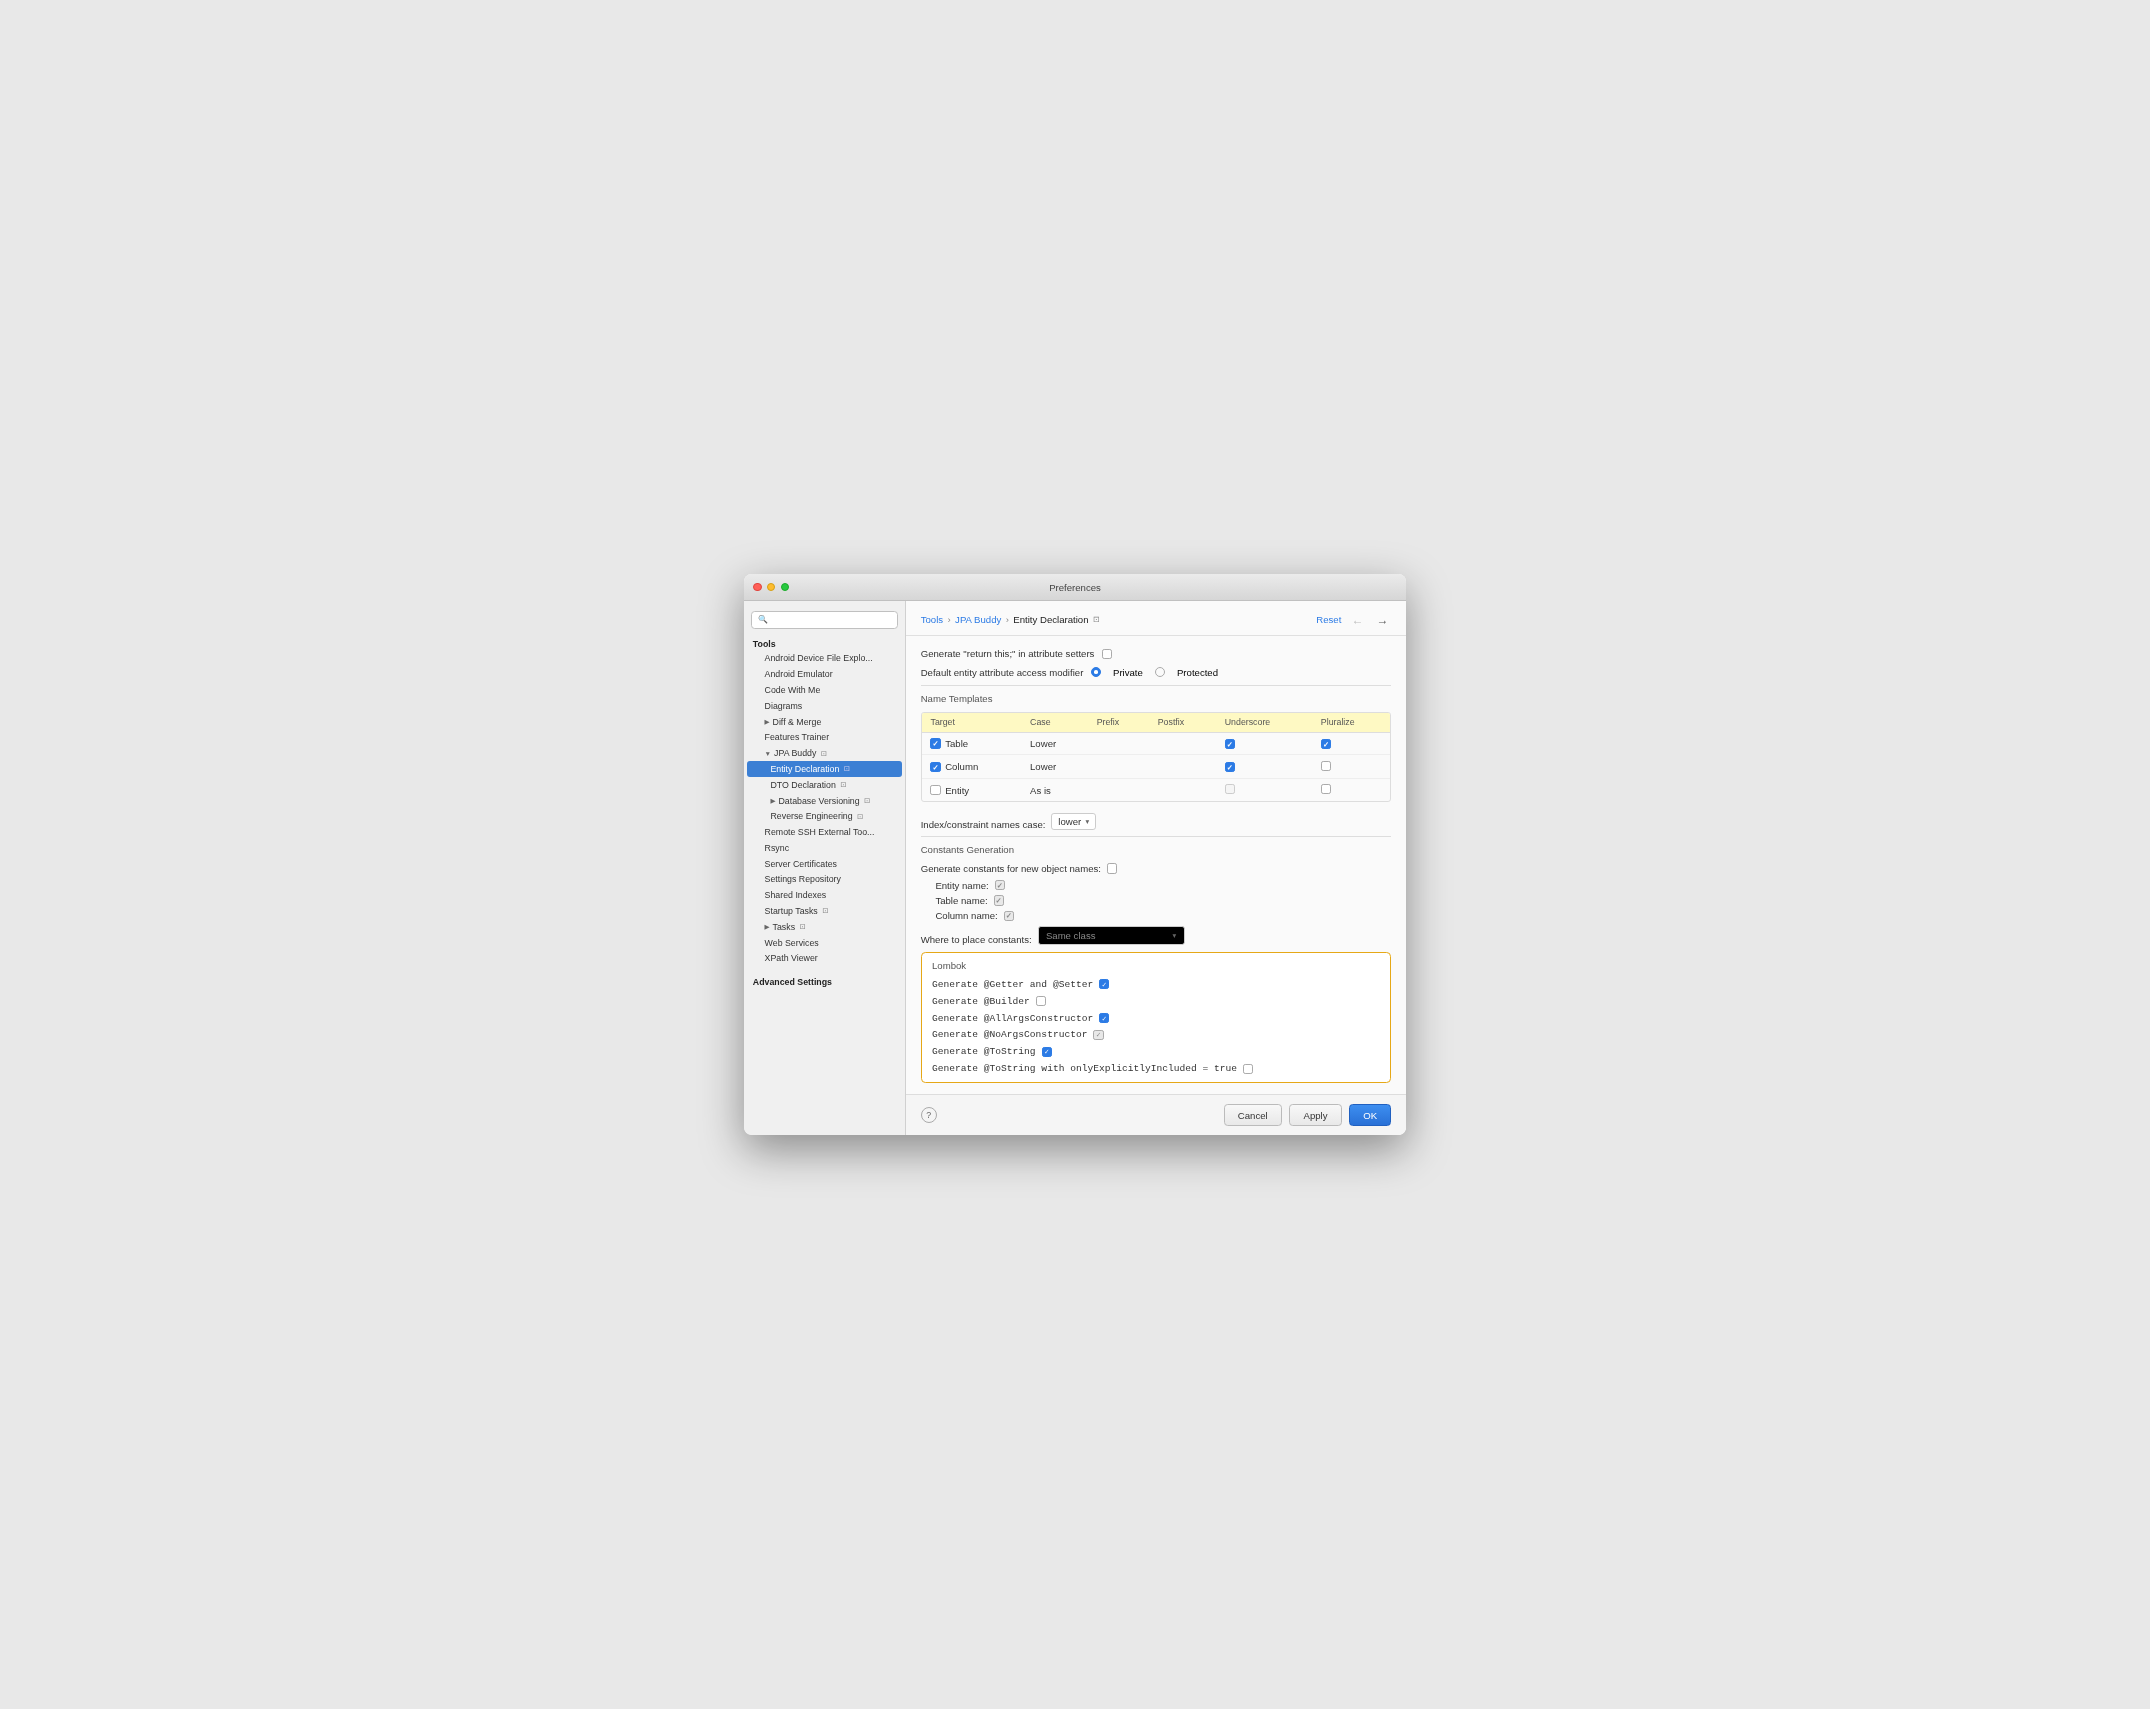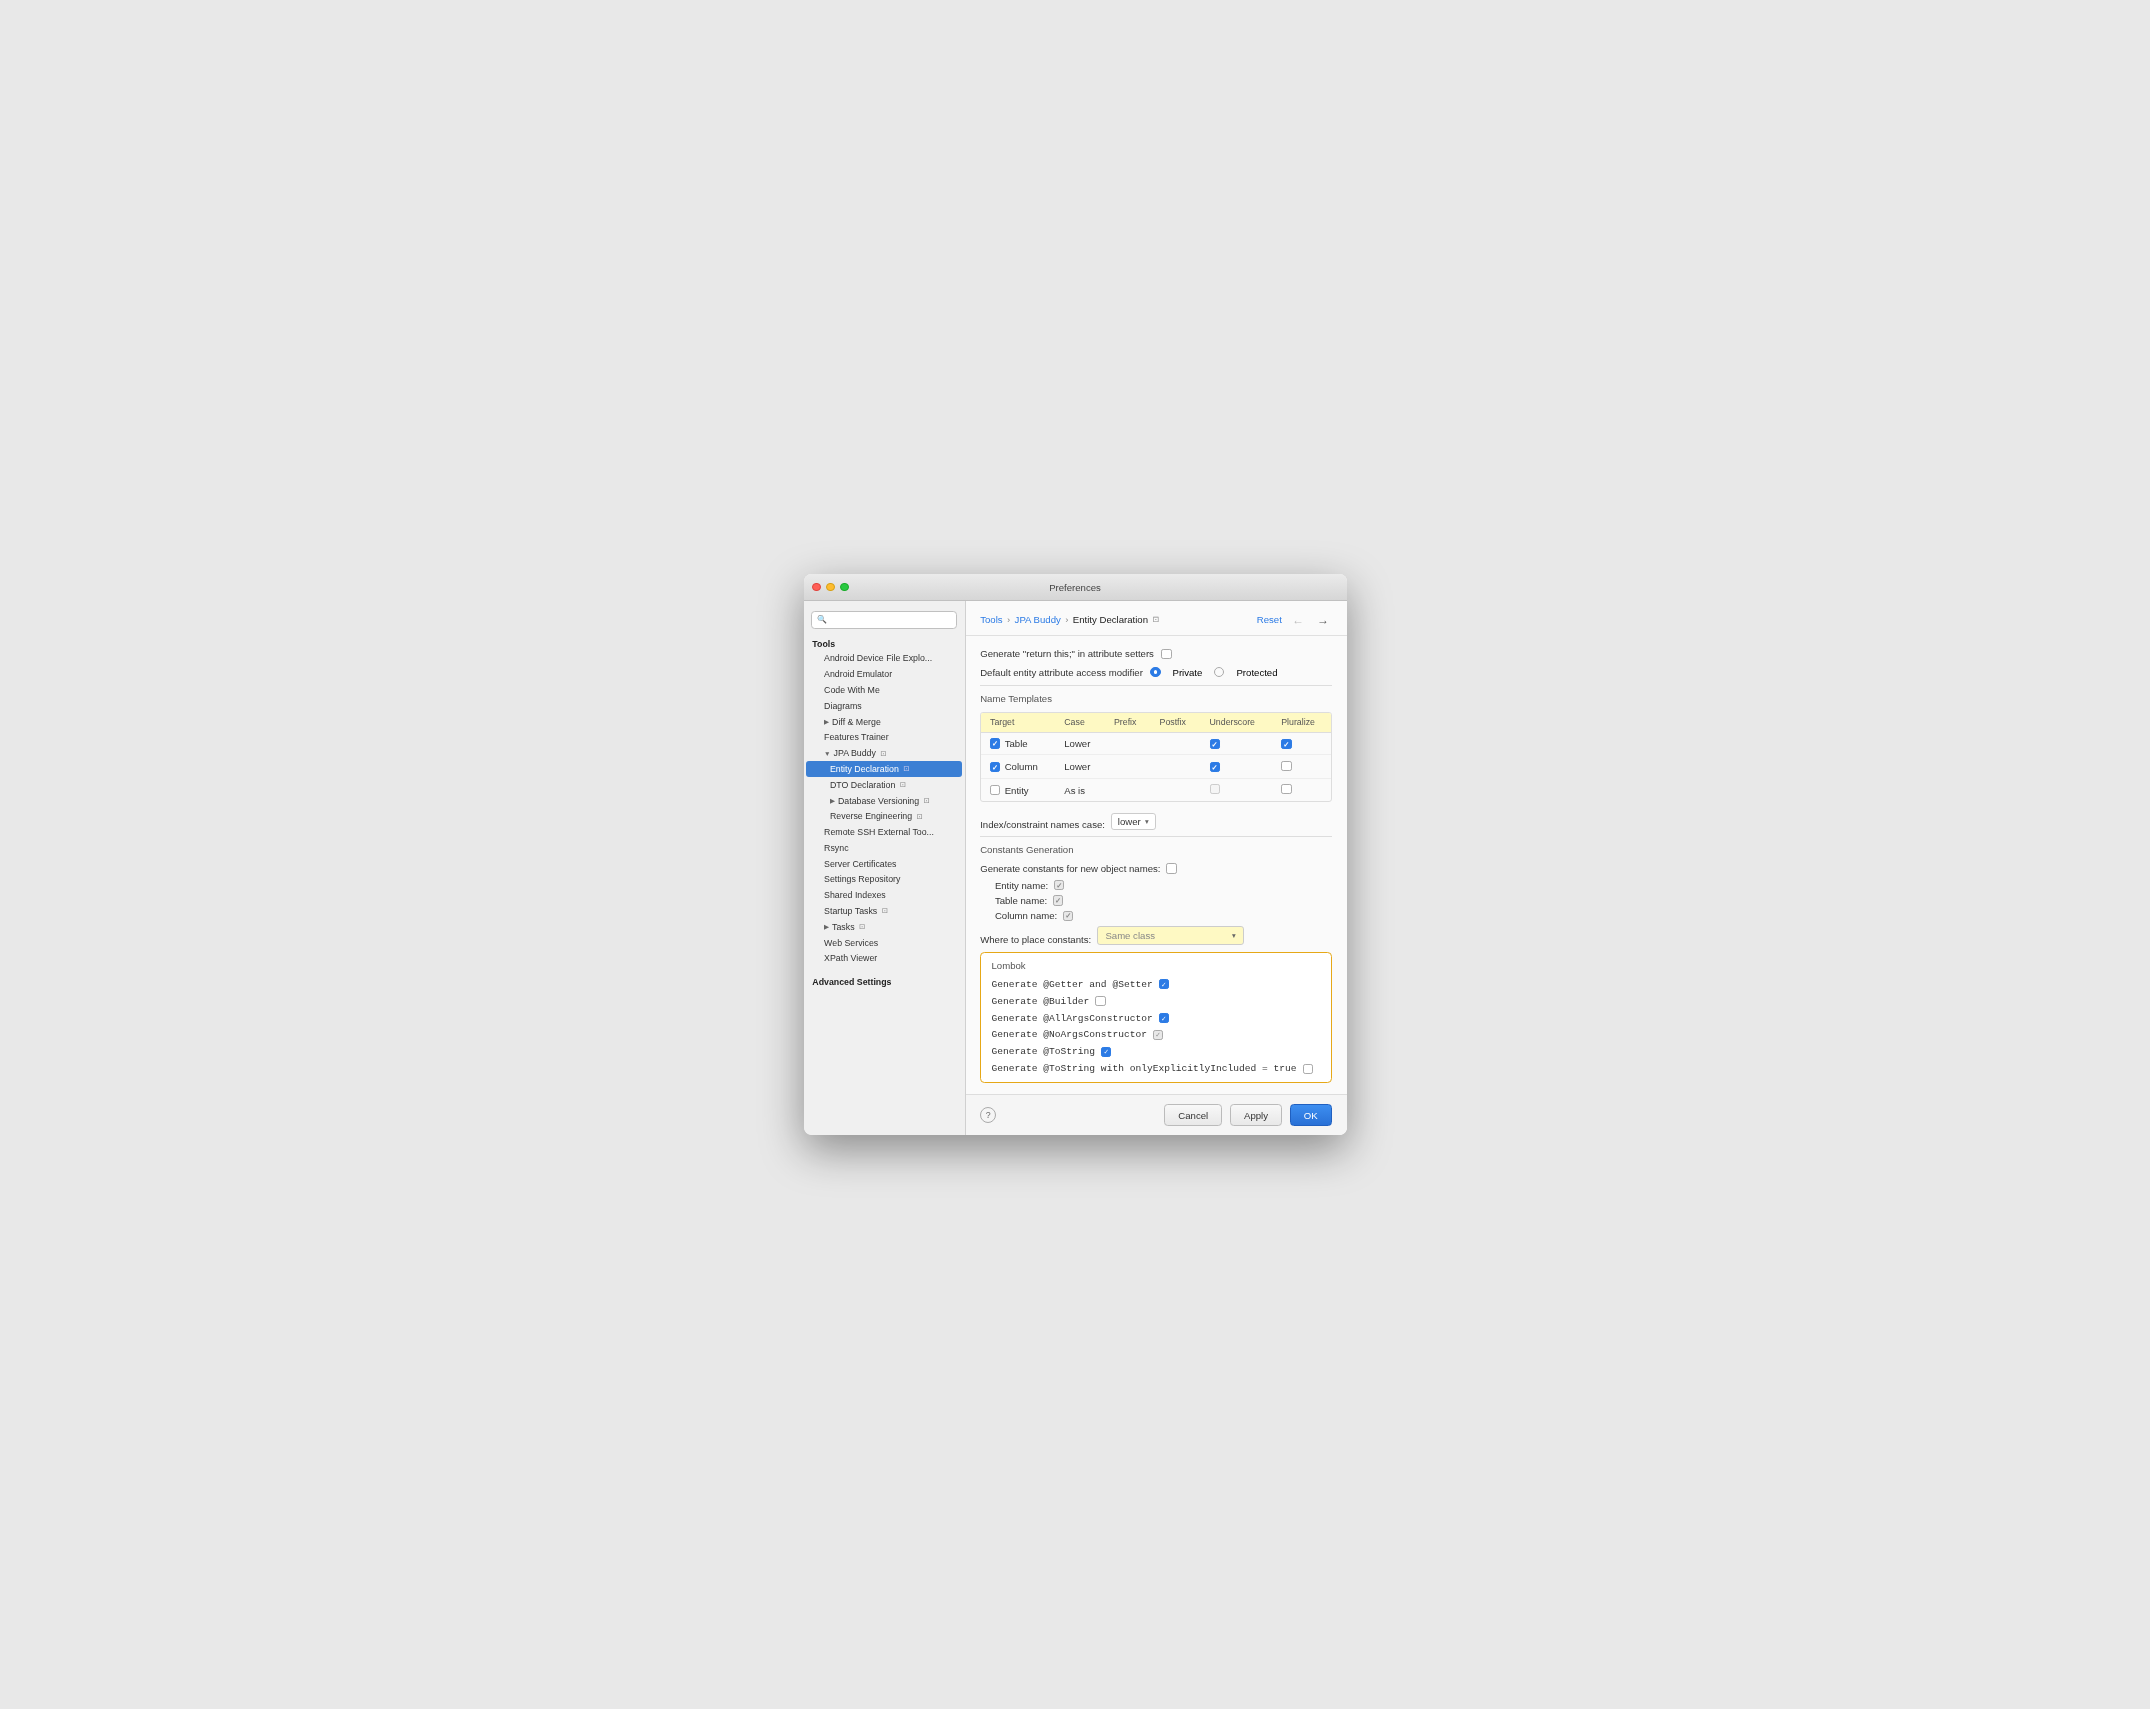--- a/index.html
+++ b/index.html
@@ -6,21 +6,21 @@
     body {
       font-family: -apple-system, BlinkMacSystemFont, "Helvetica Neue", Arial, sans-serif;
       font-size: 9.6px;
       background: #e8e8e8;
       display: flex;
       justify-content: center;
       align-items: center;
       min-height: 100vh;
     }
     .window {
-      width: 543px;
+      width: 662px;
       background: #f5f5f5;
       border-radius: 7.4px;
       box-shadow: 0 14.7px 44px rgba(0,0,0,0.4);
       overflow: hidden;
       display: flex;
       flex-direction: column;
     }
     .titlebar {
       background: linear-gradient(to bottom, #ebebeb, #d6d6d6);
       height: 26.5px;
@@ -314,21 +314,21 @@
       display: flex;
       align-items: flex-end;
       margin-bottom: 7.4px;
       gap: 5.9px;
     }
     .dropdown-full {
       border: 0.7px solid #ccc;
       border-radius: 2.9px;
       padding: 2.9px 7.4px;
       font-size: 9.6px;
-      background: #fef9c3;
+      background: #000000;
       color: #888;
       display: flex;
       align-items: center;
       gap: 22px;
       width: 147px;
       cursor: pointer;
     }
     .dropdown-full .select-arrow { margin-left: auto; }
     .lombok-section {
       border: 1.5px solid #e6a817;

